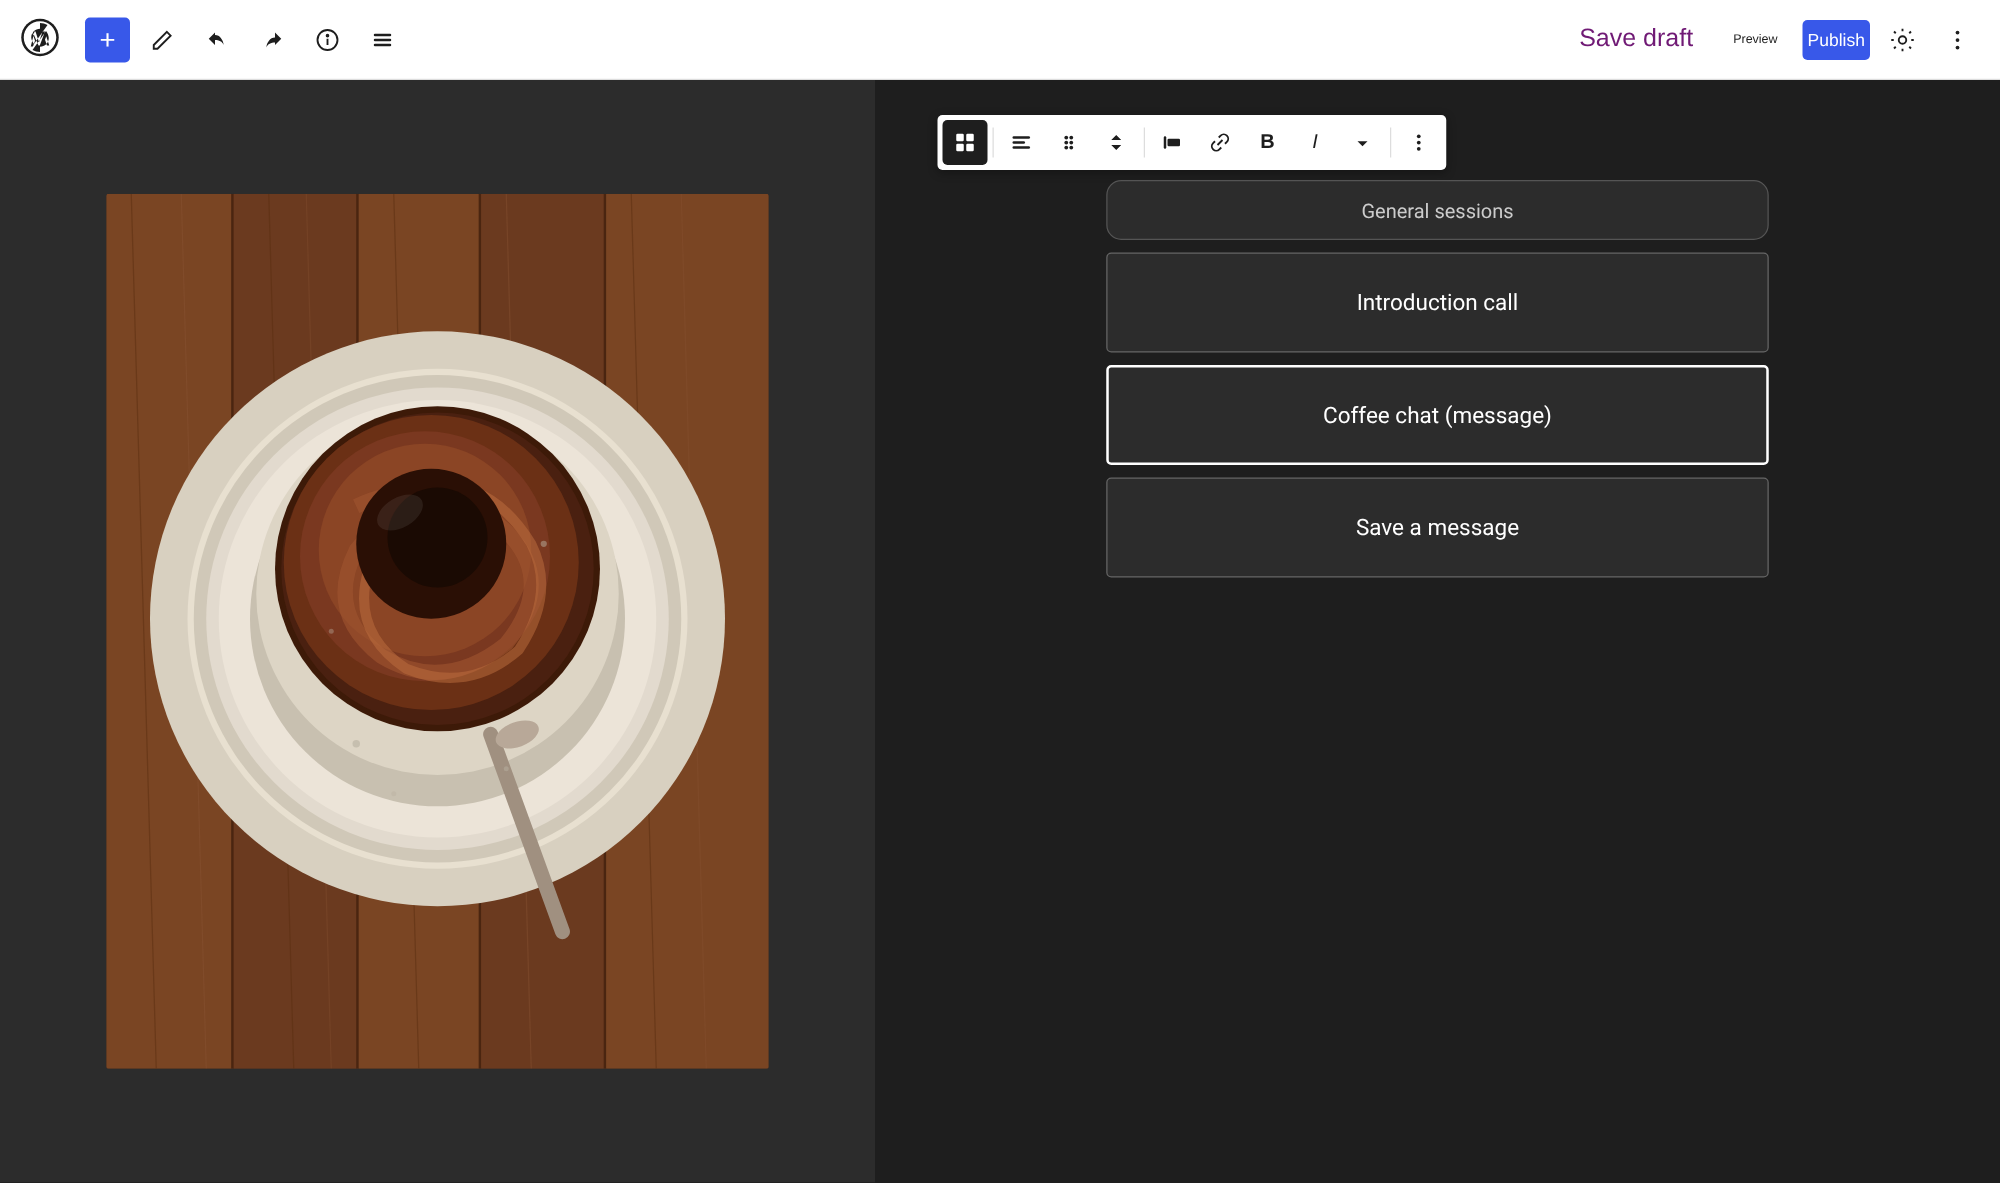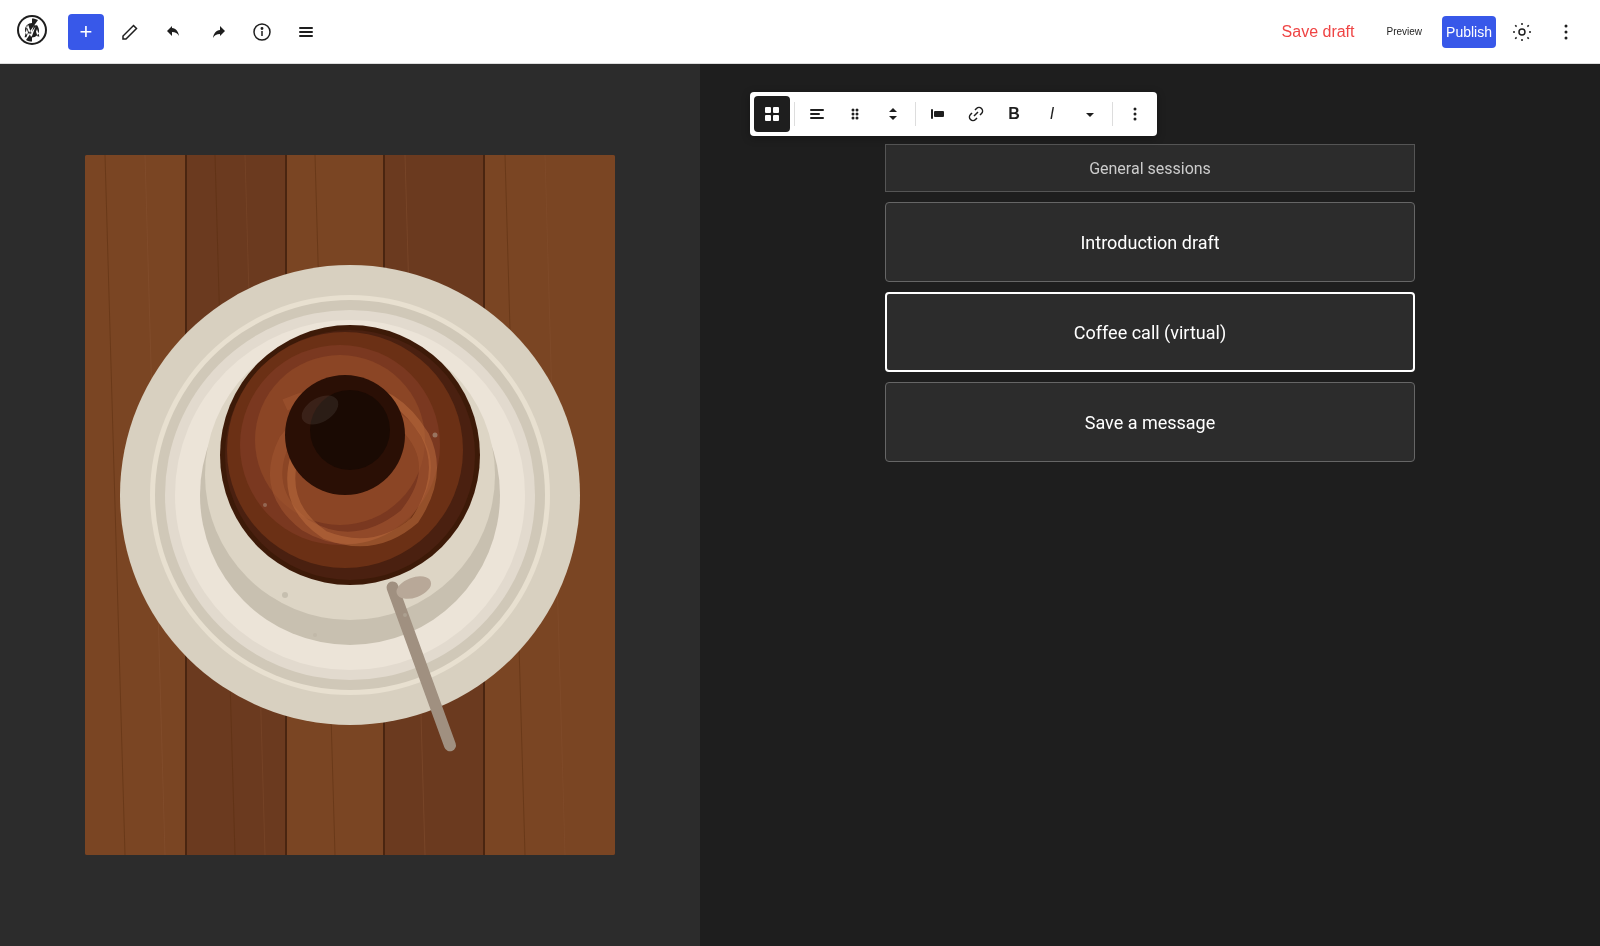--- a/index.html
+++ b/index.html
@@ -52,22 +52,22 @@
     }
     .topbar-spacer { flex: 1; }
     .topbar-right {
       display: flex;
       align-items: center;
       gap: 8px;
     }
     .btn-save-draft {
       background: transparent;
       border: none;
-      color: #ef4444;
-      font-size: 16px;
+      color: #701a75;
+      font-size: 20px;
       cursor: pointer;
       padding: 8px 12px;
       border-radius: 4px;
     }
     .btn-preview {
       background: transparent;
       border: none;
       color: #1e1e1e;
       font-size: 10px;
       cursor: pointer;
@@ -183,21 +183,21 @@
       width: 100%;
       max-width: 530px;
       display: flex;
       flex-direction: column;
       gap: 10px;
     }
 
     .session-block {
       background: #2c2c2c;
       border: 1px solid #555;
-      border-radius: 0;
+      border-radius: 12px;
       padding: 8px 12px;
       display: flex;
       align-items: center;
       justify-content: center;
       min-height: 48px;
     }
 
     .menu-button {
       background: #2c2c2c;
       border: 1px solid #666;
@@ -430,26 +430,26 @@
       </button>
     </div>
 
     <div class="buttons-container">
 
       <div class="session-block">
         <span class="general-sessions-label">General sessions</span>
       </div>
 
       <div class="menu-button">
-        <span>Introduction draft</span>
+        <span>Introduction call</span>
       </div>
 
 
       <div class="menu-button selected">
-        <span>Coffee call (virtual)</span>
+        <span>Coffee chat (message)</span>
       </div>
 
       <div class="menu-button">
         <span>Save a message</span>
       </div>
 
     </div>
   </div>
 </div>
 

